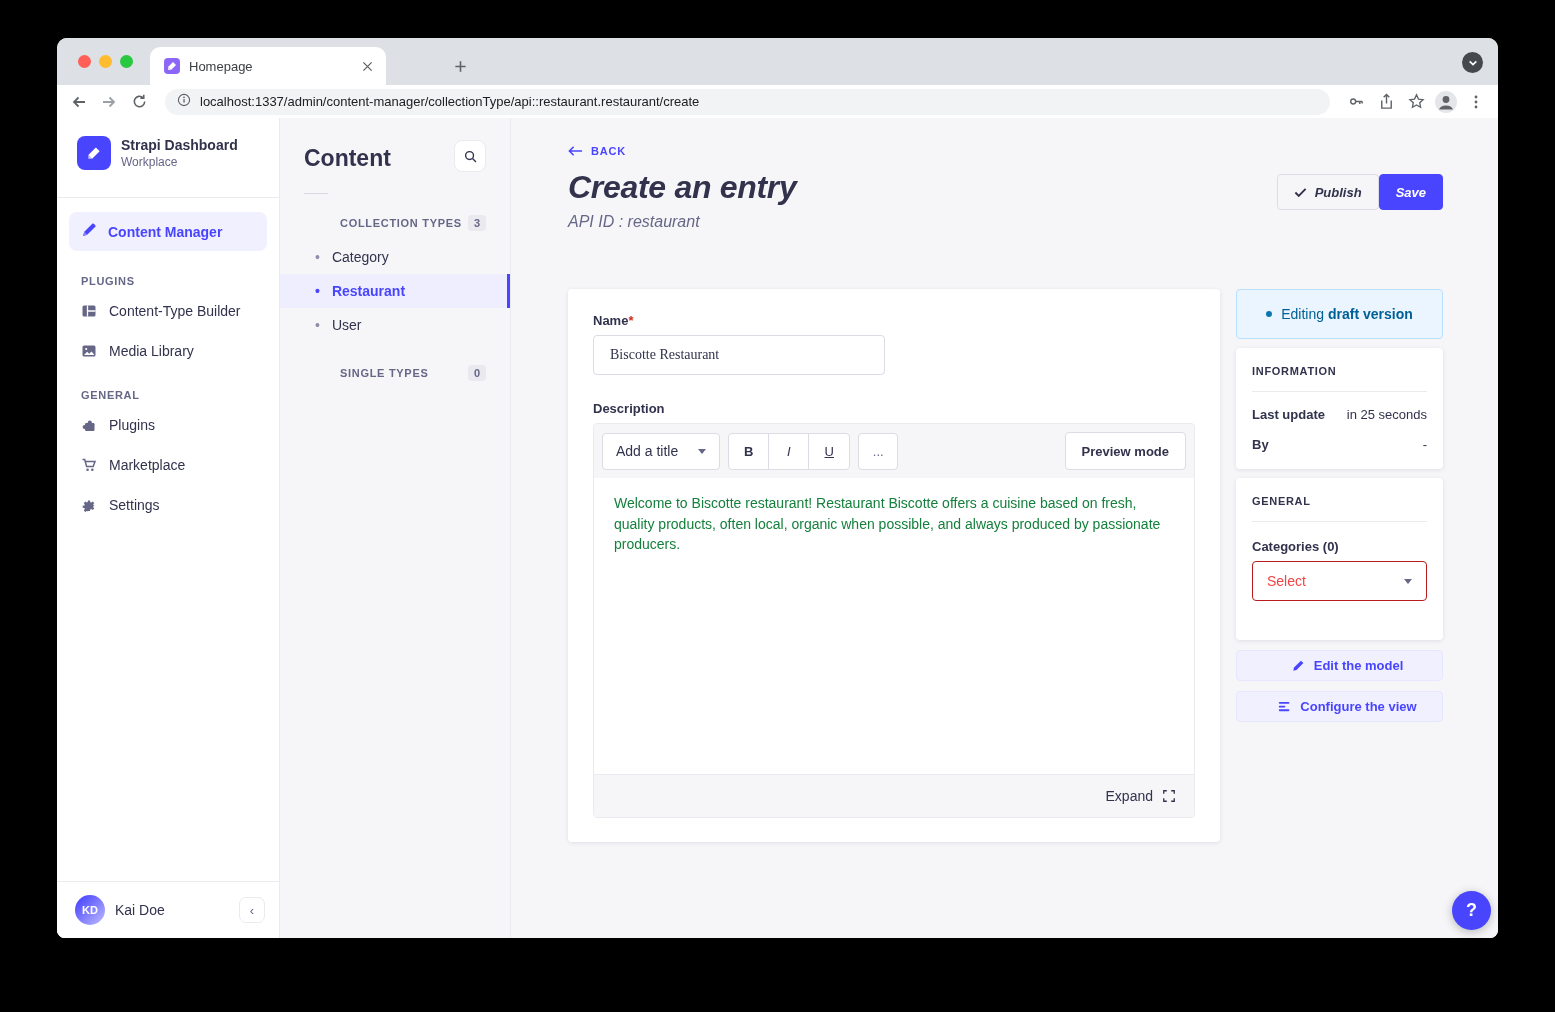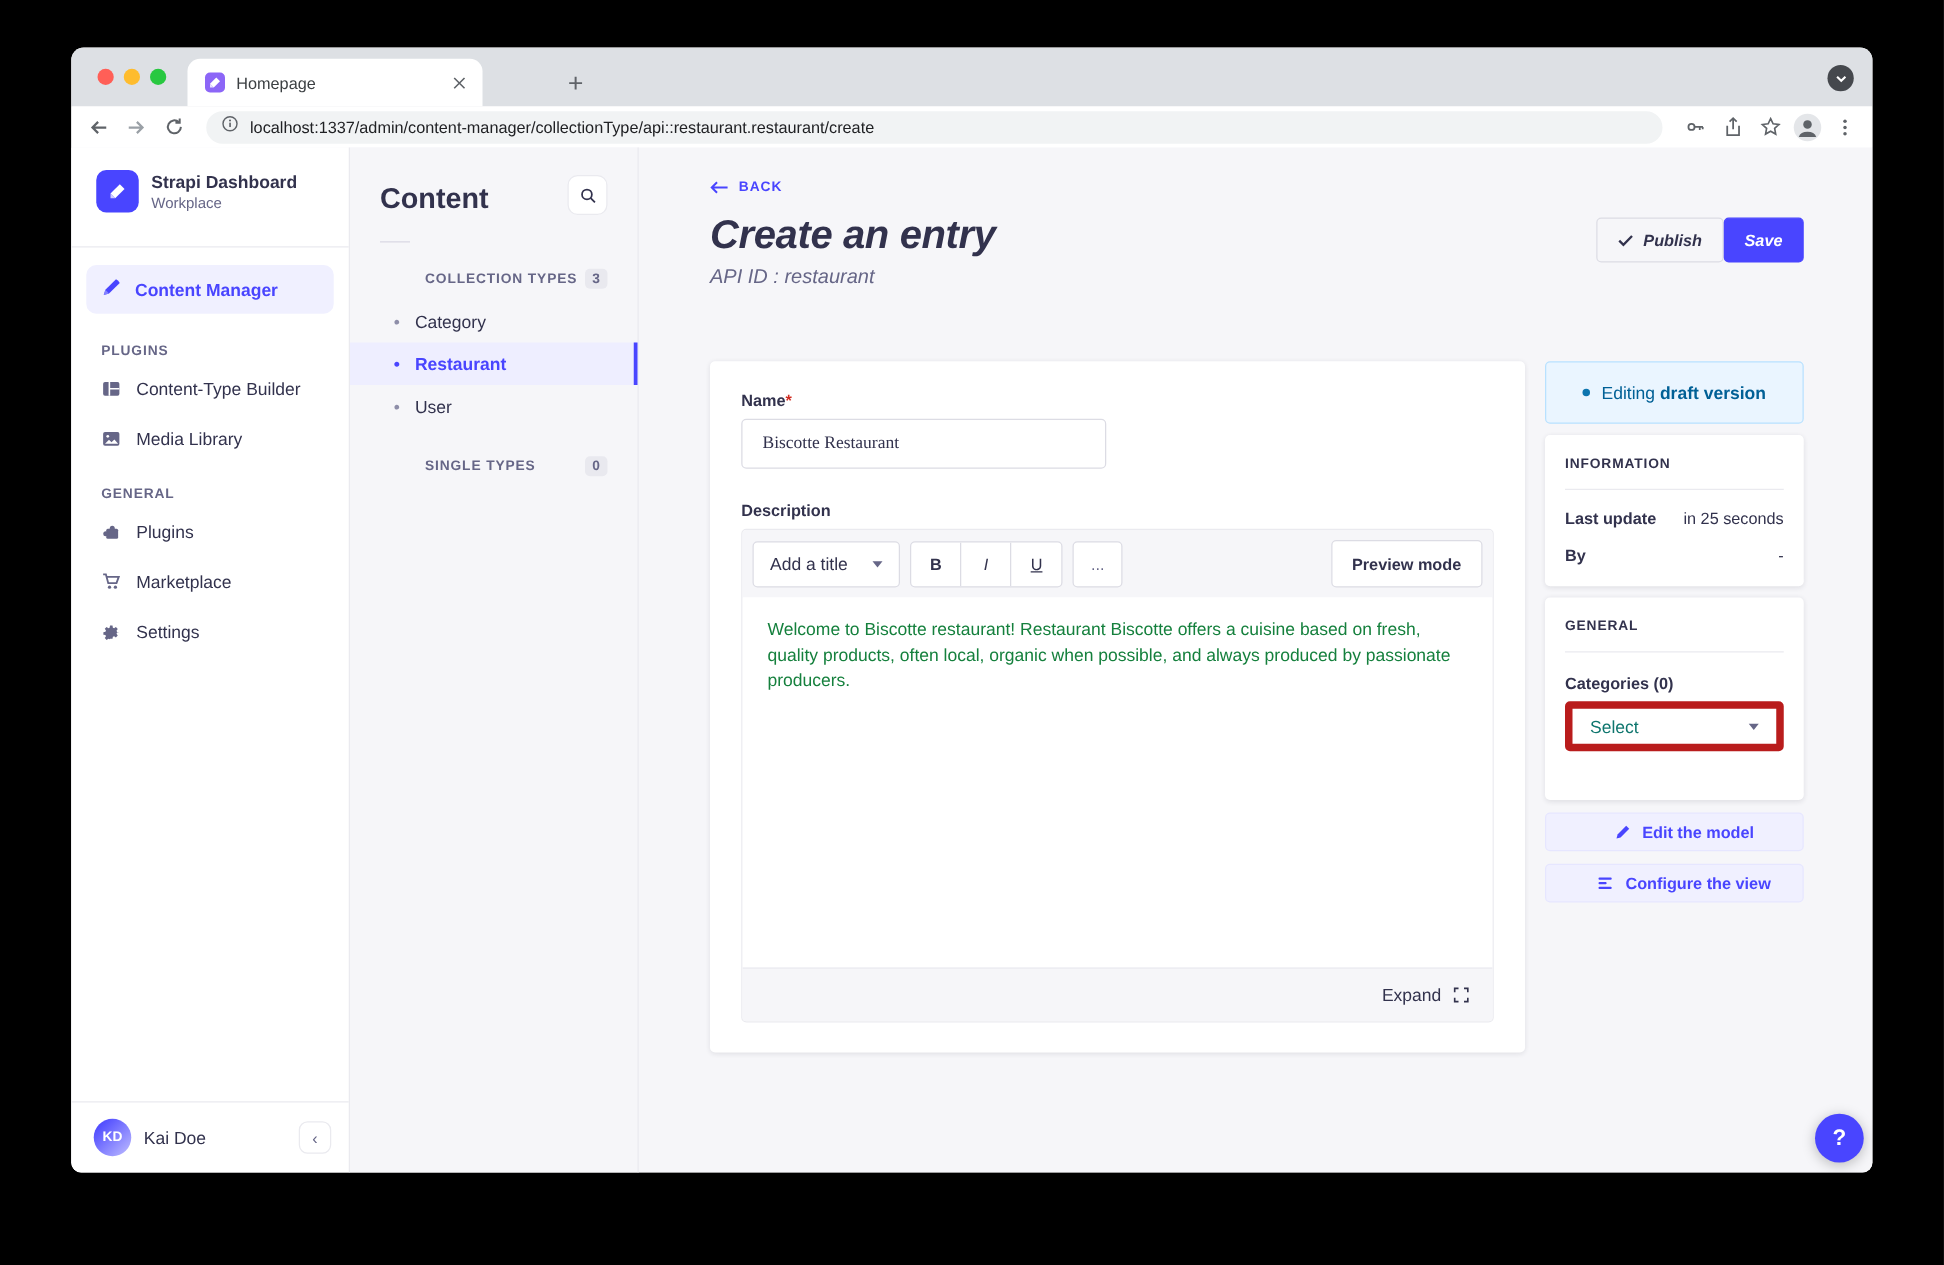--- a/index.html
+++ b/index.html
@@ -114,22 +114,22 @@
   .aside { width:207px; flex-shrink:0; }
   .draft-box { background:#eaf5ff; border:1px solid #b8e1ff; border-radius:4px; padding:16px 10px;
     display:flex; justify-content:center; align-items:center; gap:9px; font-size:14px; color:#006096; }
   .draft-dot { width:6px; height:6px; border-radius:50%; background:#0c75af; flex-shrink:0; }
   .aside-card { background:#fff; border-radius:4px; box-shadow:0 1px 4px rgba(33,33,52,.1); padding:17px 16px; margin-top:9px; }
   .aside-card-title { font-size:11px; font-weight:700; letter-spacing:.7px; color:#32324d;
     padding-bottom:14px; border-bottom:1px solid #eaeaef; }
   .info-row { display:flex; justify-content:space-between; align-items:baseline; font-size:13px; color:#32324d; margin-top:15px; }
   .info-row .lbl { font-weight:700; }
   .rel-label { font-size:13px; font-weight:600; color:#32324d; margin:17px 0 7px; }
-  .select-box { height:40px; border:6px solid #b91c1c; border-radius:4px; background:#fff; display:flex;
-    align-items:center; justify-content:space-between; padding:12px 14px; font-size:14px; color:#0f766e;
+  .select-box { height:40px; border:1px solid #b91c1c; border-radius:4px; background:#fff; display:flex;
+    align-items:center; justify-content:space-between; padding:12px 14px; font-size:14px; color:#ef4444;
     cursor:pointer; margin-bottom:22px; }
   .aside-btn { margin-top:10px; background:#f0f0ff; border:1px solid #e6e6ff; border-radius:4px; height:31px;
     display:flex; align-items:center; justify-content:center; gap:9px; color:#4945ff; font-weight:700;
     font-size:13px; cursor:pointer;padding-left:16px; }
 
   .help-btn { position:absolute; right:7px; bottom:8px; width:39px; height:39px; border-radius:50%;
     background:#4945ff; color:#fff; font-weight:700; font-size:18px; display:grid; place-items:center;
     box-shadow:0 2px 10px rgba(0,0,0,.25); cursor:pointer; }
 </style>
 </head>

